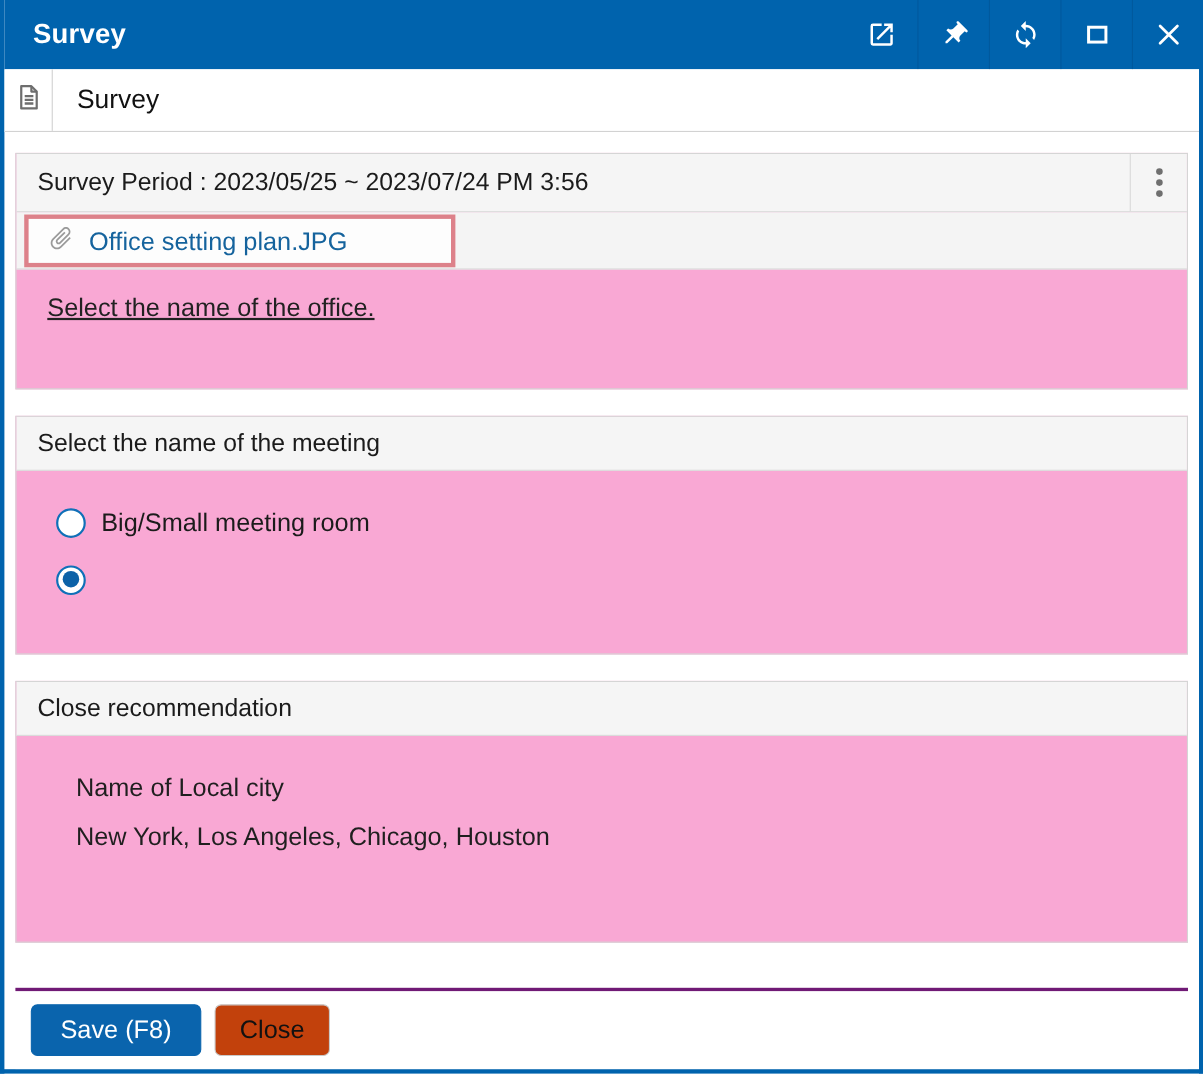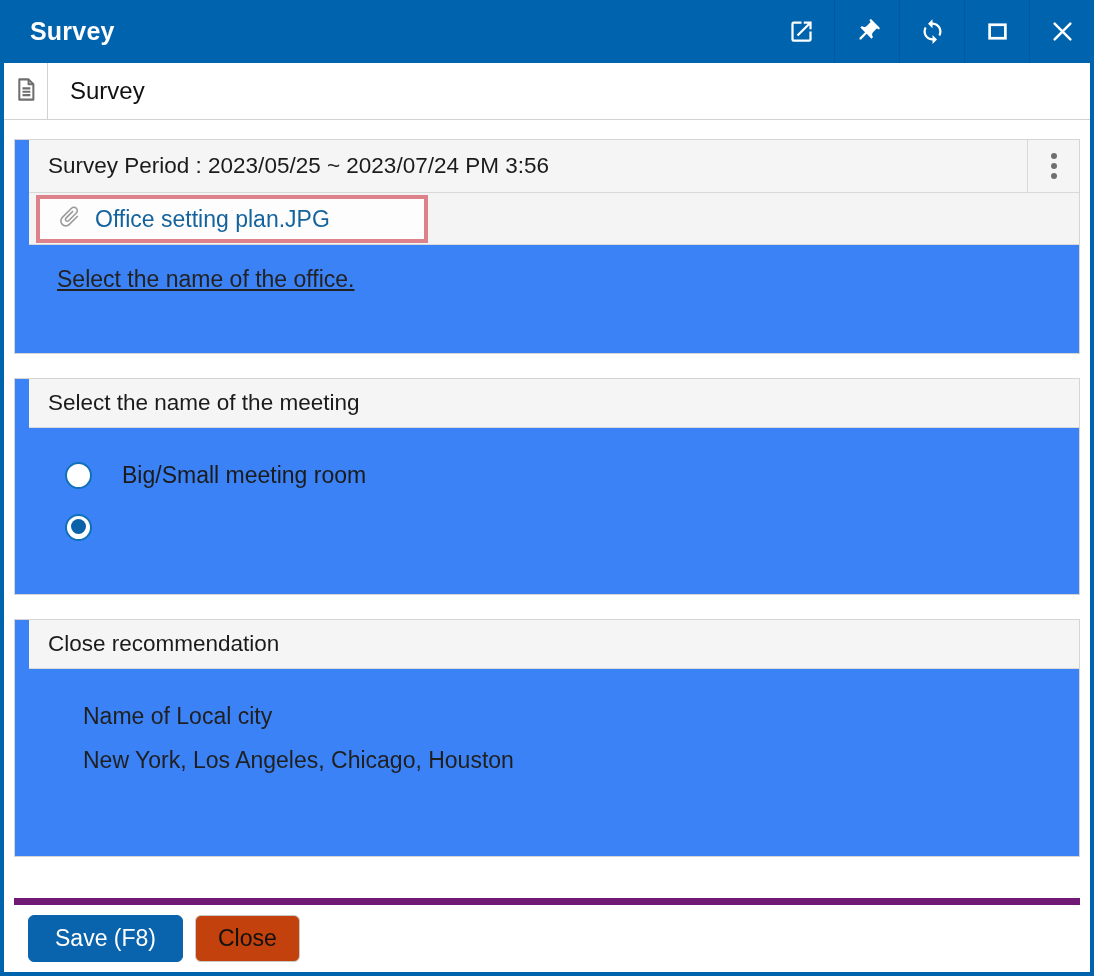--- a/index.html
+++ b/index.html
@@ -38,21 +38,21 @@
     display: flex; align-items: stretch; flex: 0 0 auto; background: #fff;
   }
   .tab-icon-cell {
     width: 44px; border-right: 1px solid #d2d2d2;
     display: flex; align-items: center; justify-content: center;
   }
   .tab-title { display: flex; align-items: center; padding-left: 22px; font-size: 24px; color: #111; }
 
   
   .main { flex: 1 1 auto; padding: 19px 10px 0 10px; display: flex; flex-direction: column; }
-  .panel { border: 1px solid #d5d5d5; background: #3b82f6; padding-left: 14px; }
+  .panel { border: 1px solid #d5d5d5; background: #f9a8d4; }
   .panel + .panel { margin-top: 24px; }
   .panel-header {
     background: #f5f5f5; border-bottom: 1px solid #d9d9d9;
     display: flex; align-items: center;
     padding-left: 19px; font-size: 22.5px; font-weight: 500; color: #1b1b1b;
   }
 
   
   .p1-header { height: 53px; padding-left: 19px; }
   .kebab-cell {
@@ -72,39 +72,39 @@
     display: flex; align-items: center; gap: 13px; text-decoration: none;
     color: #15639d; font-size: 23px; cursor: pointer; background: none; border: none;
     font-family: inherit;
   }
   .p1-body { height: 108px; padding: 21px 28px 0 28px; font-size: 23px; color: #222; text-decoration: underline; }
 
   
   .p2-header, .p3-header { height: 49px; }
   .p2-body { height: 166px; padding: 21px 0 0 36px; }
   .option-row {
-    display: flex; align-items: center; gap: 30px; height: 52px; cursor: pointer;
+    display: flex; align-items: center; gap: 14px; height: 52px; cursor: pointer;
     font-size: 23px; color: #1b1b1b;
   }
   .radio {
     width: 27px; height: 27px; border: 2.5px solid #1070b8; border-radius: 50%;
     background: #fff; position: relative; flex: 0 0 auto;
   }
   .radio.checked::after {
     content: ""; position: absolute; left: 3.5px; top: 3.5px; width: 15px; height: 15px;
     border-radius: 50%; background: #0c62a8;
   }
 
   
   .p3-body { height: 187px; padding: 25px 0 0 36px; font-size: 23px; color: #1f1f1f; }
   .p3-body .rec-line { line-height: 44px; margin-left: 18px; }
 
   
   .footer {
-    margin-top: auto; flex: 0 0 auto; border-top: 7px solid #701a75;
+    margin-top: auto; flex: 0 0 auto; border-top: 3px solid #701a75;
     height: 74px; display: flex; align-items: center; padding-left: 14px; gap: 12px;
     background: #fff;
   }
   .btn { height: 47px; border-radius: 6px; font-size: 23px; cursor: pointer; font-family: inherit; }
   .btn-save {
     background: #0a64ad; color: #fff; border: 1px solid #0a64ad; padding: 0 26px; font-weight: 500;
   }
   .btn-close {
     background: #c2410c; color: #111; border: 1px solid #c9c9c9; padding: 0 22px;
   }

